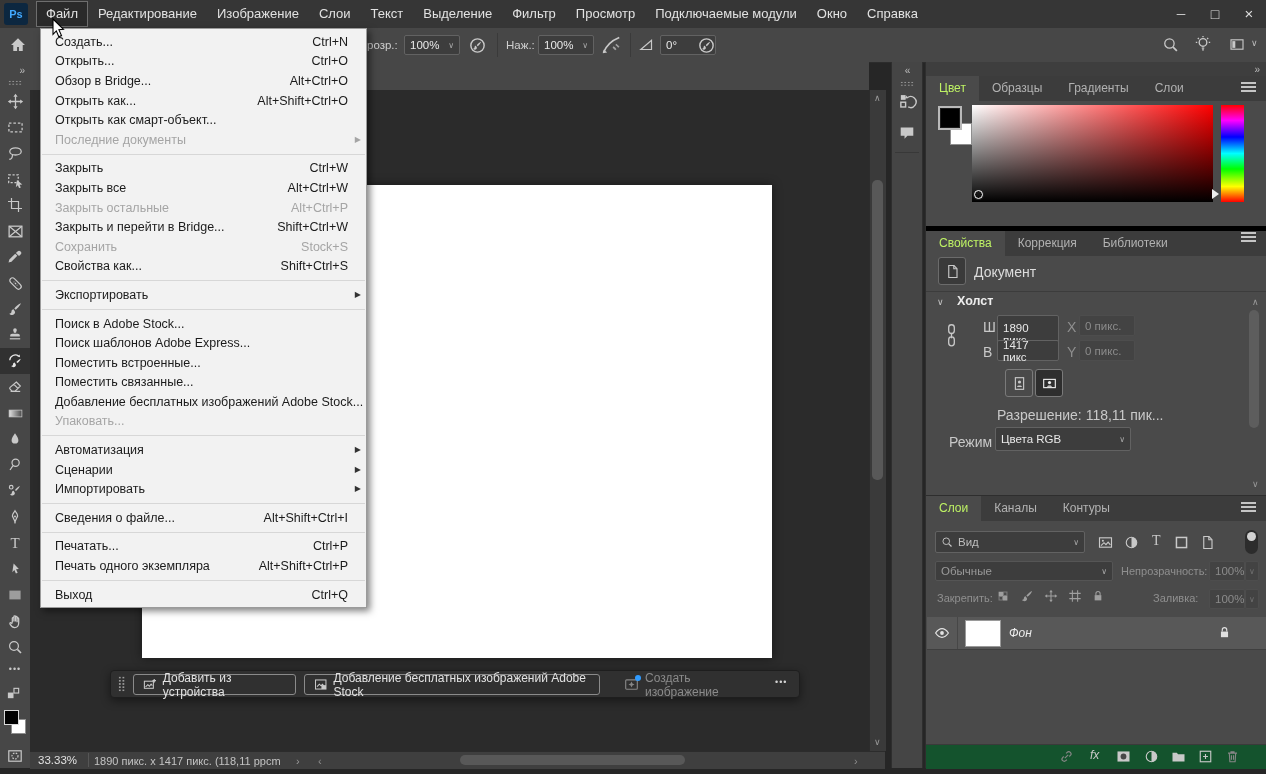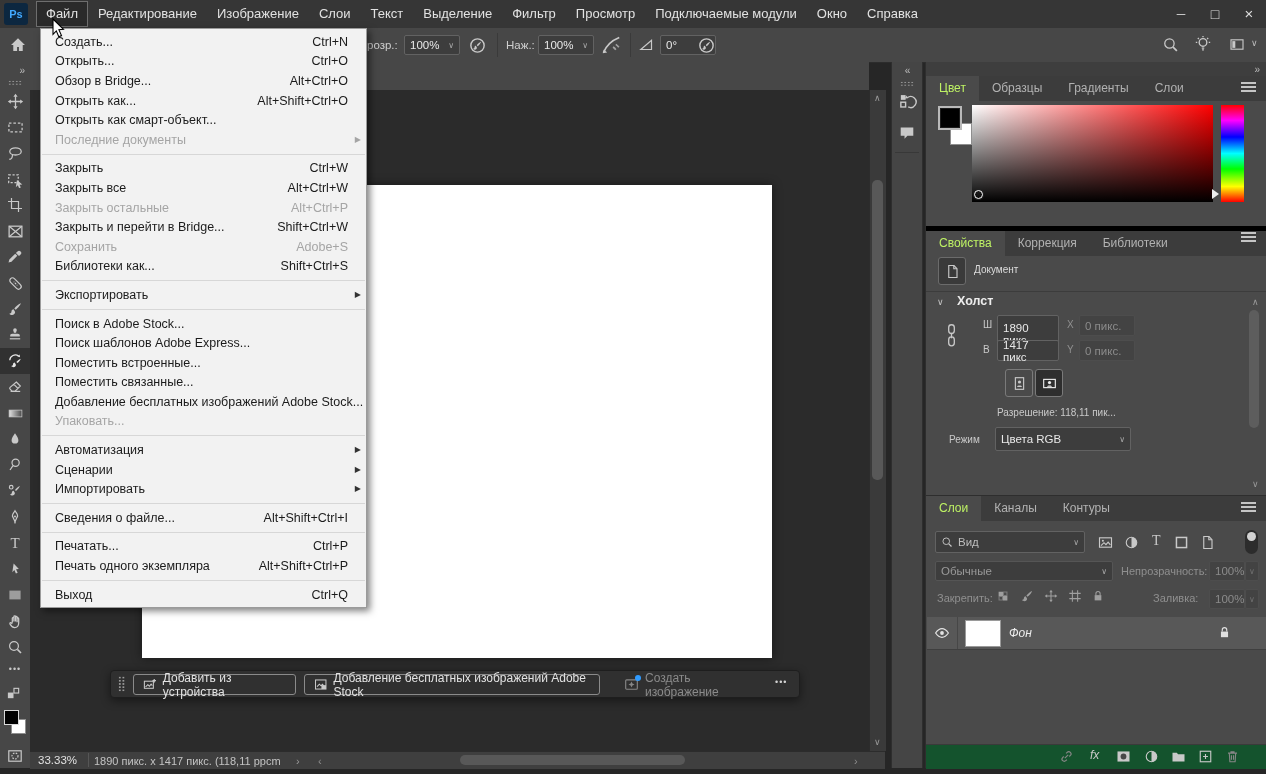--- a/index.html
+++ b/index.html
@@ -46,21 +46,21 @@
         gap:6px;padding:0 9px;font-size:12px;color:#e3e3e3;box-sizing:border-box}
   .tbtn.dis{border:none;color:#8a8a8a}
   
   #minidock{left:891px;top:62px;width:30px;height:706px;background:#454545;border-left:1px solid #2e2e2e;border-right:1px solid #2e2e2e}
   #dock{left:925px;top:62px;width:341px;height:706px;background:#4a4a4a;border-left:1px solid #2e2e2e}
   .collapse{font-size:10px;color:#bdbdbd;letter-spacing:-1px}
   .ptabs{position:absolute;left:0;width:341px;height:25px;background:#3c3c3c;display:flex}
   .ptab{padding:0 13px;font-size:12px;line-height:25px;color:#b2b2b2;white-space:nowrap}
   .ptab.active{background:#4a4a4a;color:#bef264}
   .hamb{position:absolute;width:15px;height:2px;background:#c5c5c5;box-shadow:0 4px 0 #c5c5c5,0 8px 0 #c5c5c5}
-  .plabel{position:absolute;font-size:10px;color:#c9c9c9}
+  .plabel{position:absolute;font-size:14px;color:#c9c9c9}
   .plabel.dim{color:#8f8f8f}
   
   #gradbox{left:971px;top:105px;width:241px;height:97px;
     background:linear-gradient(to bottom,rgba(0,0,0,0),#000),linear-gradient(to right,#fff,#f00)}
   #huebar{left:1220px;top:105px;width:23px;height:97px;
     background:linear-gradient(to bottom,#f00,#f0f 16%,#00f 33%,#0ff 50%,#0f0 66%,#ff0 84%,#f00)}
   
   #filemenu{left:40px;top:28px;width:325px;background:#f2f2f2;border:1px solid #9b9b9b;
             box-shadow:3px 3px 7px rgba(0,0,0,.5);padding:3px 0;z-index:50}
   .mi{display:flex;align-items:center;height:19.6px;padding:0 6px 0 14px;font-size:12.5px;color:#1b1b1b;position:relative}
@@ -739,24 +739,24 @@
     <div class="mi dis">
         <span class="ml">Закрыть остальные</span>
         <span class="ms">Alt+Ctrl+P</span>
       </div>
     <div class="mi">
         <span class="ml">Закрыть и перейти в Bridge...</span>
         <span class="ms">Shift+Ctrl+W</span>
       </div>
     <div class="mi dis">
         <span class="ml">Сохранить</span>
-        <span class="ms">Adobe+S</span>
-      </div>
-    <div class="mi">
-        <span class="ml">Библиотеки как...</span>
+        <span class="ms">Stock+S</span>
+      </div>
+    <div class="mi">
+        <span class="ml">Свойства как...</span>
         <span class="ms">Shift+Ctrl+S</span>
       </div>
     <div class="msep"></div>
     <div class="mi">
         <span class="ml">Экспортировать</span>
         <span class="ms"></span>
         <span class="sub">▶</span>
       </div>
     <div class="msep"></div>
     <div class="mi">

